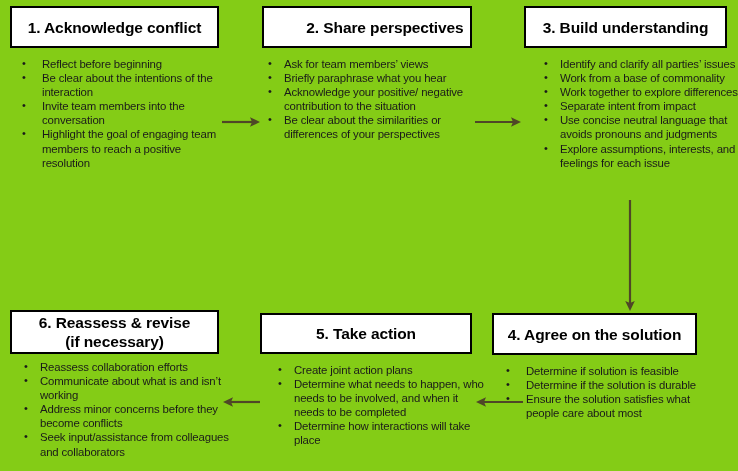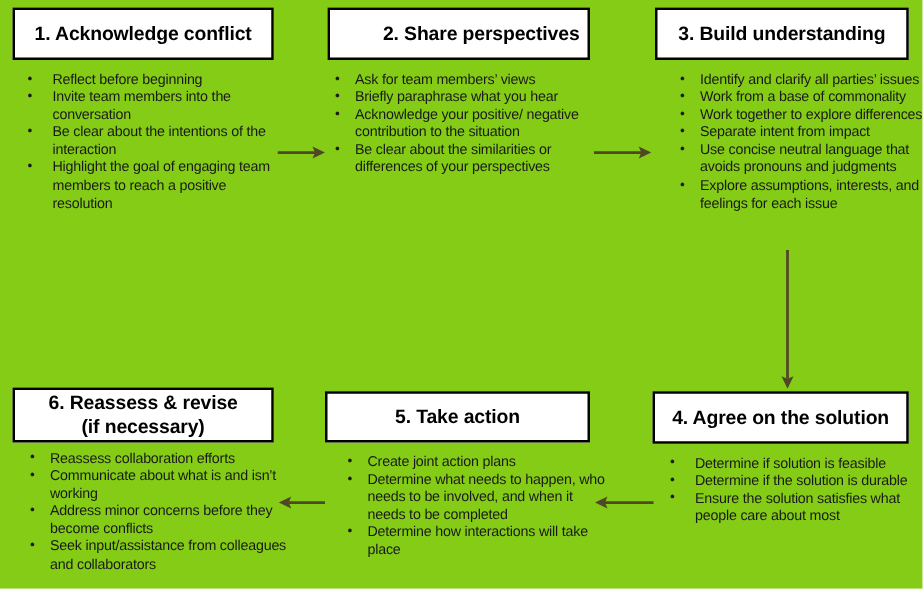--- a/index.html
+++ b/index.html
@@ -79,22 +79,22 @@
 <div id="canvas">
 
   <div class="step" style="left:10px; top:6px; width:209px;">
     <div class="step-header" style="height:42px;">
       <span>
         <span>1. Acknowledge conflict</span>
       </span>
     </div>
     <ul class="bullets indent" style="margin-top:9px; width:213px;">
       <li>Reflect before beginning</li>
+      <li>Be clear about the intentions of the interaction</li>
       <li>Invite team members  into the conversation</li>
-      <li>Be clear about the intentions of the interaction</li>
       <li>Highlight the goal of engaging team members to reach a positive resolution</li>
     </ul>
   </div>
 
   <div class="step" style="left:262px; top:6px; width:210px;">
     <div class="step-header" style="height:42px;padding-left:40px;">
       <span>
         <span>2. Share perspectives</span>
       </span>
     </div>
@@ -143,21 +143,21 @@
         <span>5. Take action</span>
       </span>
     </div>
     <ul class="bullets" style="margin-top:9px; width:215px; margin-left:12px;">
       <li>Create joint action plans</li>
       <li>Determine what needs to happen, who needs to be involved, and when it needs to be completed</li>
       <li>Determine how interactions will take place</li>
     </ul>
   </div>
 
-  <div class="step" style="left:522px; top:313px; width:205px;">
+  <div class="step" style="left:492px; top:313px; width:205px;">
     <div class="step-header" style="height:42px;">
       <span>
         <span>4. Agree on the solution</span>
       </span>
     </div>
     <ul class="bullets indent" style="margin-top:9px; width:208px; margin-left:2px;">
       <li>Determine if solution is feasible</li>
       <li>Determine if the solution is durable</li>
       <li>Ensure the solution satisfies what people care about most</li>
     </ul>

